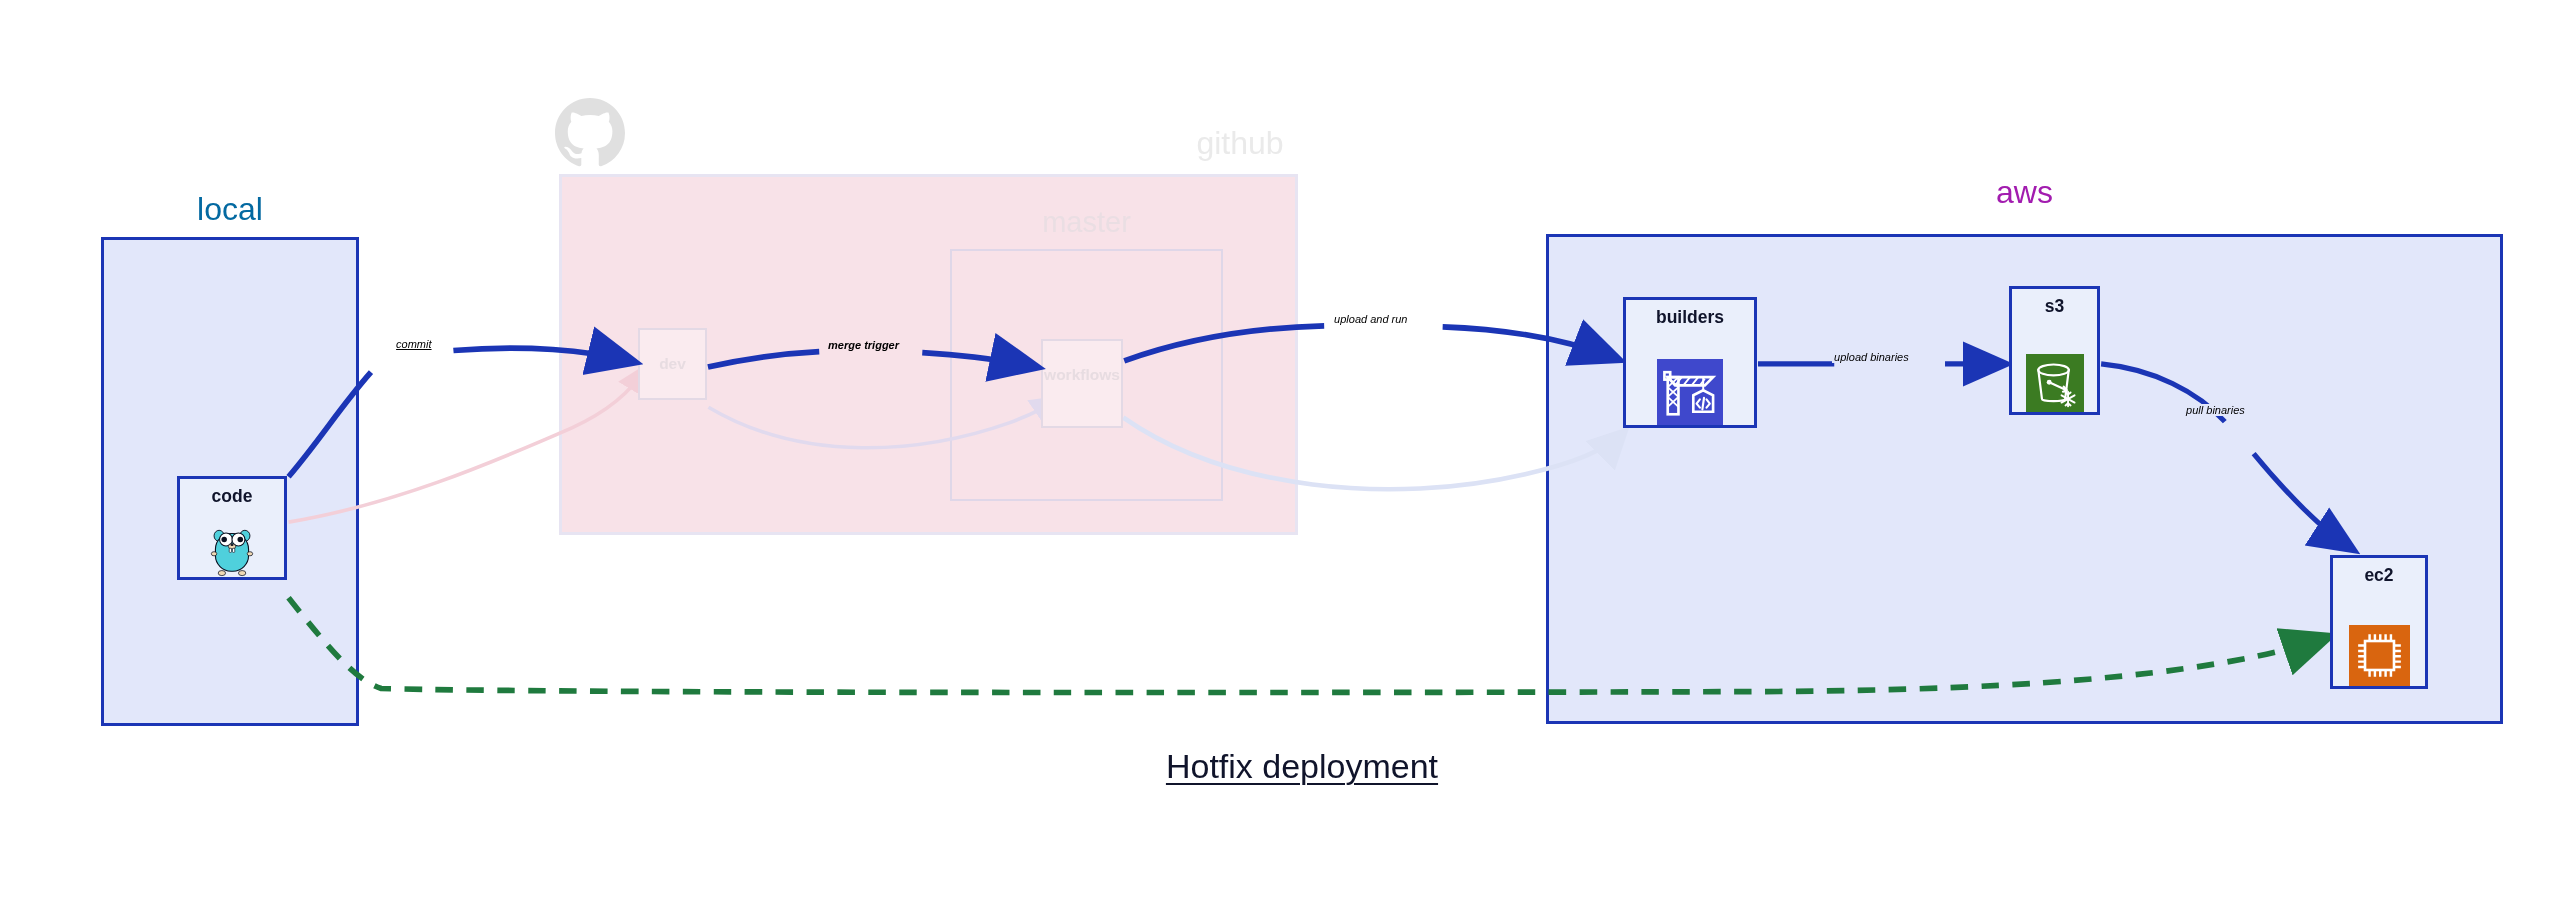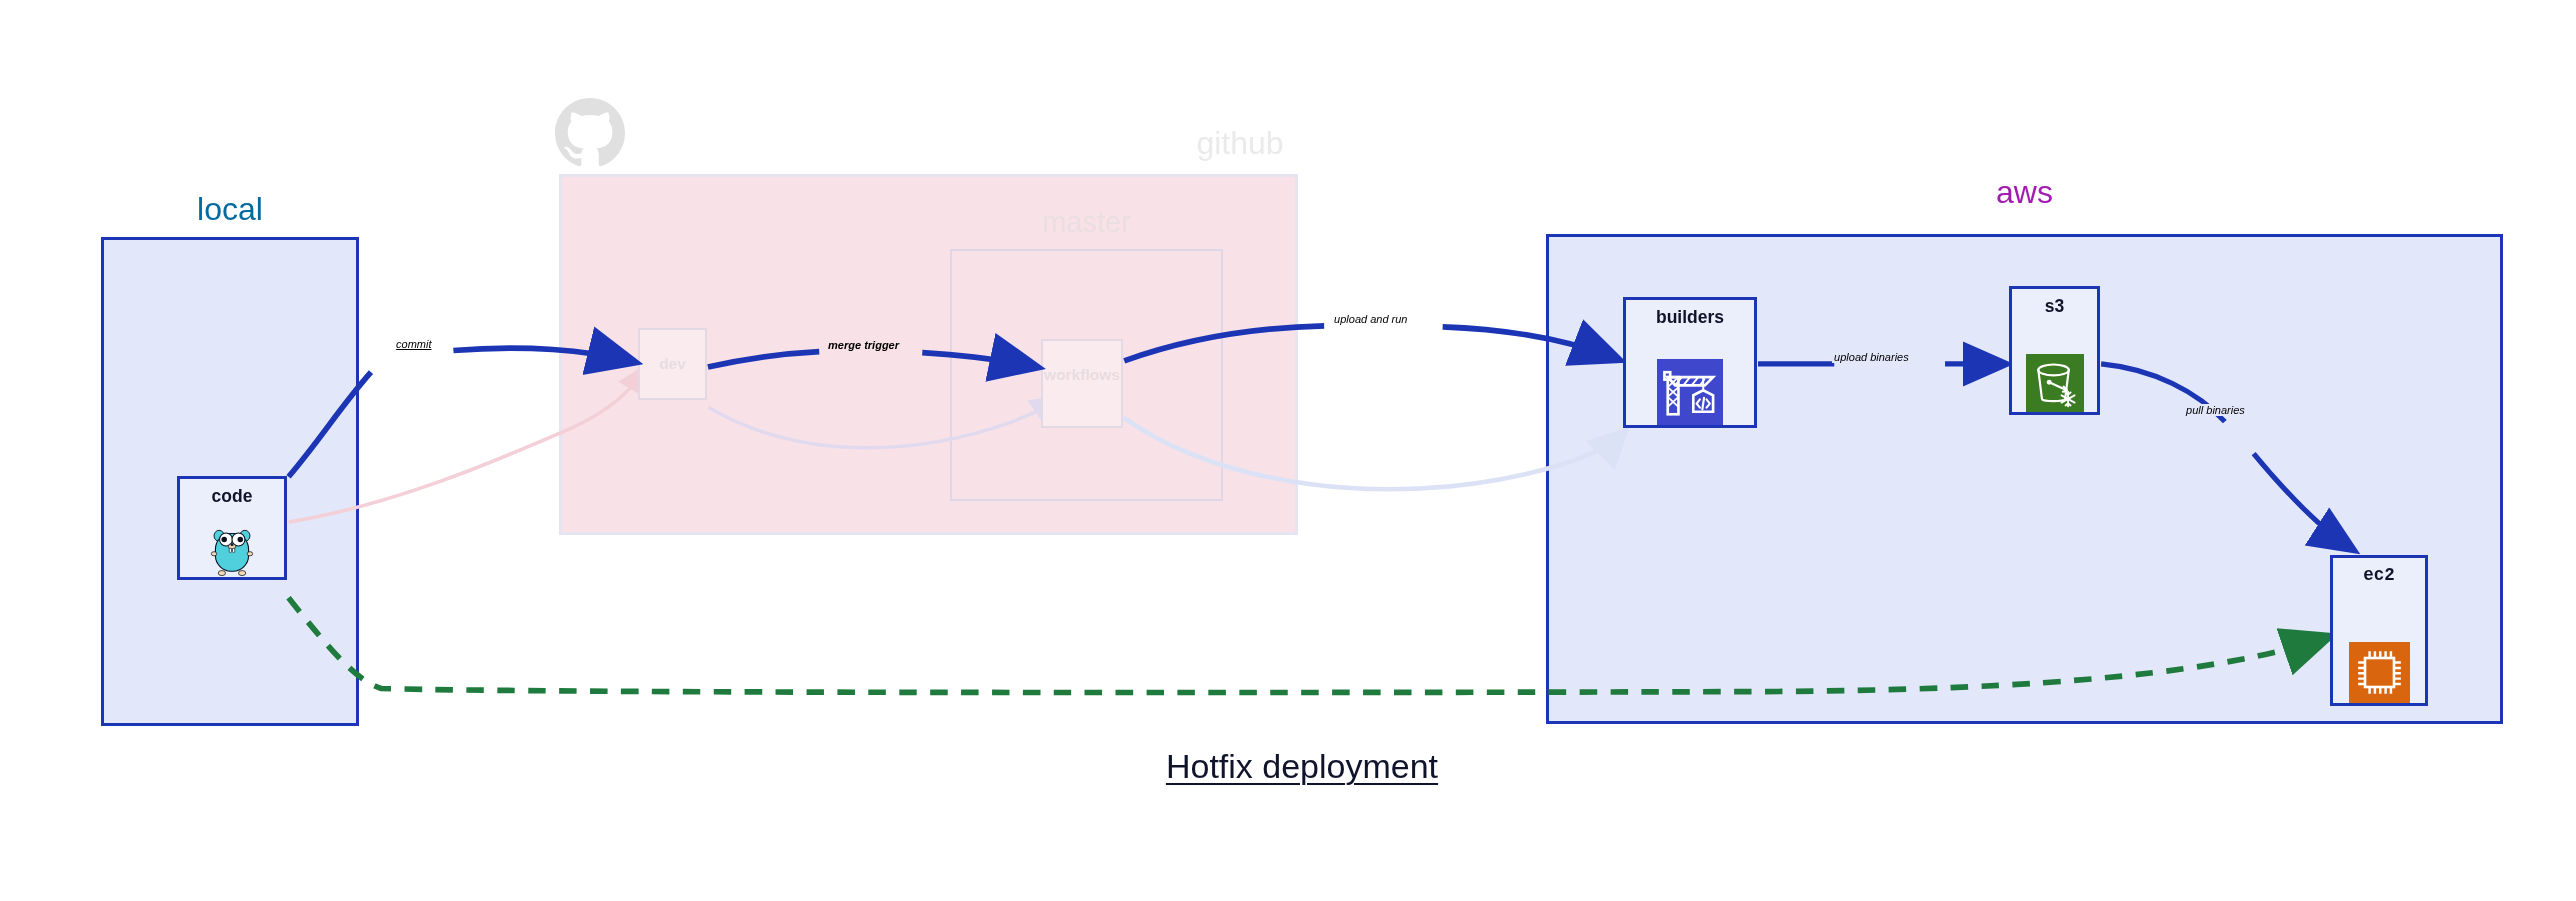--- a/index.html
+++ b/index.html
@@ -171,21 +171,21 @@
   .node-builders .node-title { font-size: 17.5px; }
 
   .node-s3 {
     left: 2009px; top: 286px;
     width: 91px; height: 129px;
   }
   .node-s3 .node-title { font-size: 17.5px; }
 
   .node-ec2 {
     left: 2330px; top: 555px;
-    width: 98px; height: 151px; font-family: Liberation Mono, monospace;
+    width: 98px; height: 134px;
   }
   .node-ec2 .node-title { font-size: 17.5px; }
 
   
   .edge-label {
     position: absolute;
     font-style: italic;
     font-size: 11px;
     color: #000000;
     white-space: nowrap;

